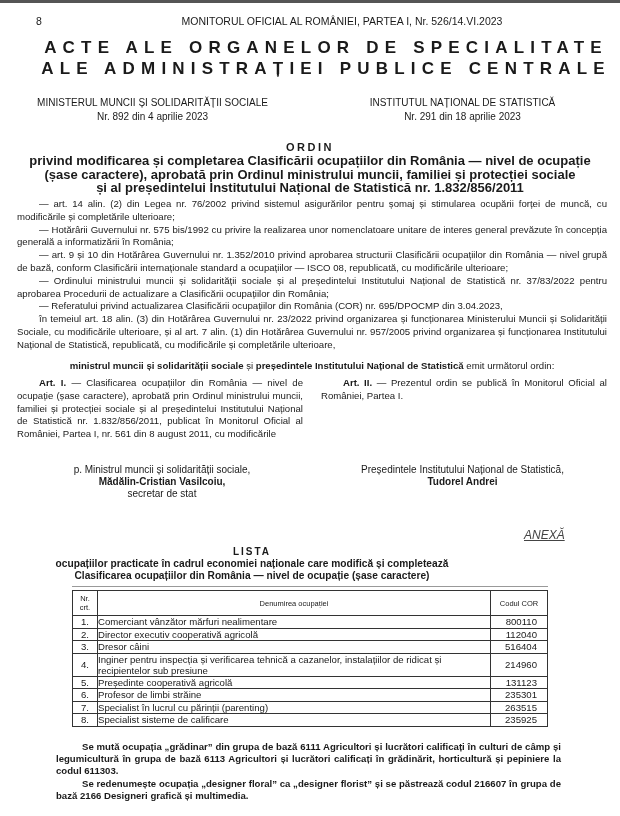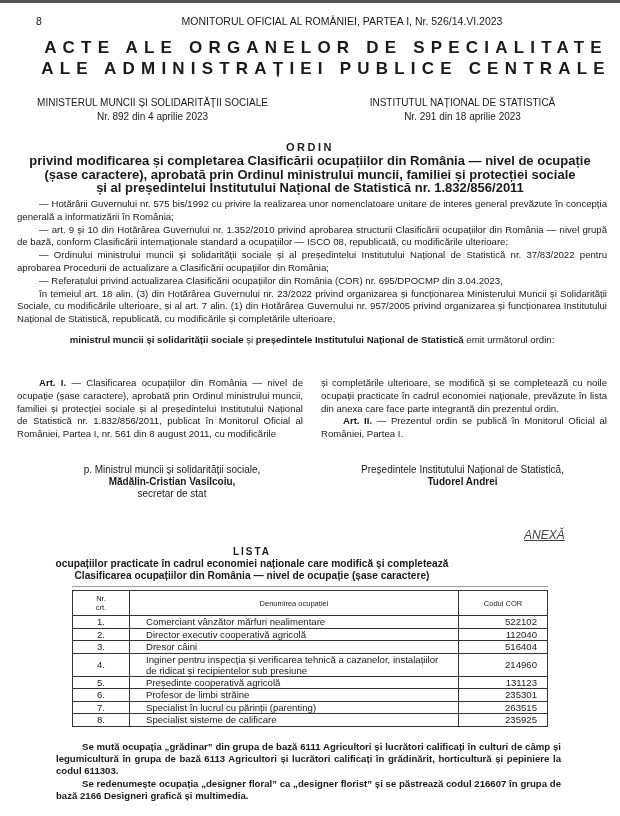--- a/index.html
+++ b/index.html
@@ -28,31 +28,31 @@
   .body { position: absolute; left: 17px; width: 590px; font-size: 9.6px; line-height: 12.8px; text-align: justify; }
   .body p { margin: 0; }
   .ind { text-indent: 22px; }
   .b { font-weight: bold; }
   .emit { text-align: center; text-indent: 0; }
   .cols { position: absolute; top: 377px; left: 17px; width: 590px; font-size: 9.6px; line-height: 12.8px; }
   .col { position: absolute; top: 0; width: 286px; text-align: justify; }
   .col.l { left: 0; } .col.r { left: 304px; }
   .col p { margin: 0; }
   .sig { position: absolute; top: 464px; font-size: 10px; line-height: 12px; text-align: center; }
-  .sig.l { left: 32px; width: 280px; }
+  .sig.l { left: 22px; width: 280px; }
   .sig.r { left: 330px; width: 265px; }
   .anexa { position: absolute; top: 528px; left: 524px; font-size: 12px; font-style: italic; text-decoration: underline; color: #444; }
   .lista-head { position: absolute; top: 546px; left: 0; width: 504px; text-align: center; font-weight: bold; font-size: 10.2px; line-height: 11.8px; }
   .lista-head .kw { letter-spacing: 2px; font-size: 10px; }
   .rule { position: absolute; top: 586px; left: 72px; width: 476px; height: 1px; background: #999; }
   table.occ {
     position: absolute; top: 590px; left: 72px; width: 476px;
     border-collapse: collapse; font-size: 9.6px;
   }
-  table.occ td, table.occ th { border: 1px solid #333; padding: 0 16px; line-height: 11px; margin-left: 32px; }
+  table.occ td, table.occ th { border: 1px solid #333; padding: 0 0; line-height: 11px; margin-left: 32px; }
   table.occ th { font-weight: normal; font-size: 7.5px; height: 24px; }
   table.occ th.nr { width: 24px; text-align: center; line-height: 9px; }
   table.occ th.code { width: 56px; }
   table.occ td.nr { text-align: center; }
   table.occ td.code { text-align: right; padding-right: 10px; }
   table.occ tr.r td { height: 11.5px; }
   .notes { position: absolute; top: 741px; left: 56px; width: 505px; font-size: 9.6px; line-height: 12.2px; text-align: justify; }
   .notes p { margin: 0; text-indent: 26px; font-weight: bold; }
 </style>
 </head>
@@ -84,36 +84,36 @@
   </div>
 
   <div class="order-head">
     <div class="kw">ORDIN</div>
     <div class="sub">privind modificarea și completarea Clasificării ocupațiilor din România — nivel de ocupație</div>
     <div class="sub">(șase caractere), aprobată prin Ordinul ministrului muncii, familiei și protecției sociale</div>
     <div class="sub">și al președintelui Institutului Național de Statistică nr. 1.832/856/2011</div>
   </div>
 
   <div class="body" style="top:198px;">
+    <p class="ind">— art. 14 alin. (2) din Legea nr. 76/2002 privind sistemul asigurărilor pentru șomaj și stimularea ocupării forței de muncă, cu modificările și completările ulterioare;</p>
     <p class="ind">— Hotărârii Guvernului nr. 575 bis/1992 cu privire la realizarea unor nomenclatoare unitare de interes general prevăzute în concepția generală a informatizării în România;</p>
     <p class="ind">— art. 9 și 10 din Hotărârea Guvernului nr. 1.352/2010 privind aprobarea structurii Clasificării ocupațiilor din România — nivel grupă de bază, conform Clasificării internaționale standard a ocupațiilor — ISCO 08, republicată, cu modificările ulterioare;</p>
     <p class="ind">— Ordinului ministrului muncii și solidarității sociale și al președintelui Institutului Național de Statistică nr. 37/83/2022 pentru aprobarea Procedurii de actualizare a Clasificării ocupațiilor din România;</p>
     <p class="ind">— Referatului privind actualizarea Clasificării ocupațiilor din România (COR) nr. 695/DPOCMP din 3.04.2023,</p>
     <p class="ind">în temeiul art. 18 alin. (3) din Hotărârea Guvernului nr. 23/2022 privind organizarea și funcționarea Ministerului Muncii și Solidarității Sociale, cu modificările ulterioare, și al art. 7 alin. (1) din Hotărârea Guvernului nr. 957/2005 privind organizarea și funcționarea Institutului Național de Statistică, republicată, cu modificările și completările ulterioare,</p>
     <p class="emit" style="margin-top:8px;">
       <span class="b">ministrul muncii și solidarității sociale</span><span> și </span><span class="b">președintele Institutului Național de Statistică</span><span> emit următorul ordin:</span>
     </p>
   </div>
 
   <div class="cols">
     <div class="col l">
       <p class="ind"><span class="b">Art. I.</span><span> — Clasificarea ocupațiilor din România — nivel de ocupație (șase caractere), aprobată prin Ordinul ministrului muncii, familiei și protecției sociale și al președintelui Institutului Național de Statistică nr. 1.832/856/2011, publicat în Monitorul Oficial al României, Partea I, nr. 561 din 8 august 2011, cu modificările</span></p>
     </div>
     <div class="col r">
-      <p>și completările ulterioare, se modifică și se completează cu noile ocupații practicate în cadrul economiei naționale, prevăzute în lista din anexa care face parte integrantă din prezentul ordin.</p>
       <p class="ind"><span class="b">Art. II.</span><span> — Prezentul ordin se publică în Monitorul Oficial al României, Partea I.</span></p>
     </div>
   </div>
 
   <div class="sig l">
     <div>p. Ministrul muncii și solidarității sociale,</div>
     <div class="b">Mădălin-Cristian Vasilcoiu,</div>
     <div>secretar de stat</div>
   </div>
   <div class="sig r">
@@ -133,21 +133,21 @@
   <table class="occ">
     <tbody>
         <tr>
       <th class="nr"><span>Nr.</span><br><span>crt.</span></th>
       <th>Denumirea ocupației</th>
       <th class="code">Codul COR</th>
     </tr>
     <tr class="r">
       <td class="nr">1.</td>
       <td>Comerciant vânzător mărfuri nealimentare</td>
-      <td class="code">522102</td>
+      <td class="code">800110</td>
     </tr>
     <tr class="r">
       <td class="nr">2.</td>
       <td>Director executiv cooperativă agricolă</td>
       <td class="code">112040</td>
     </tr>
     <tr class="r">
       <td class="nr">3.</td>
       <td>Dresor câini</td>
       <td class="code">516404</td>

